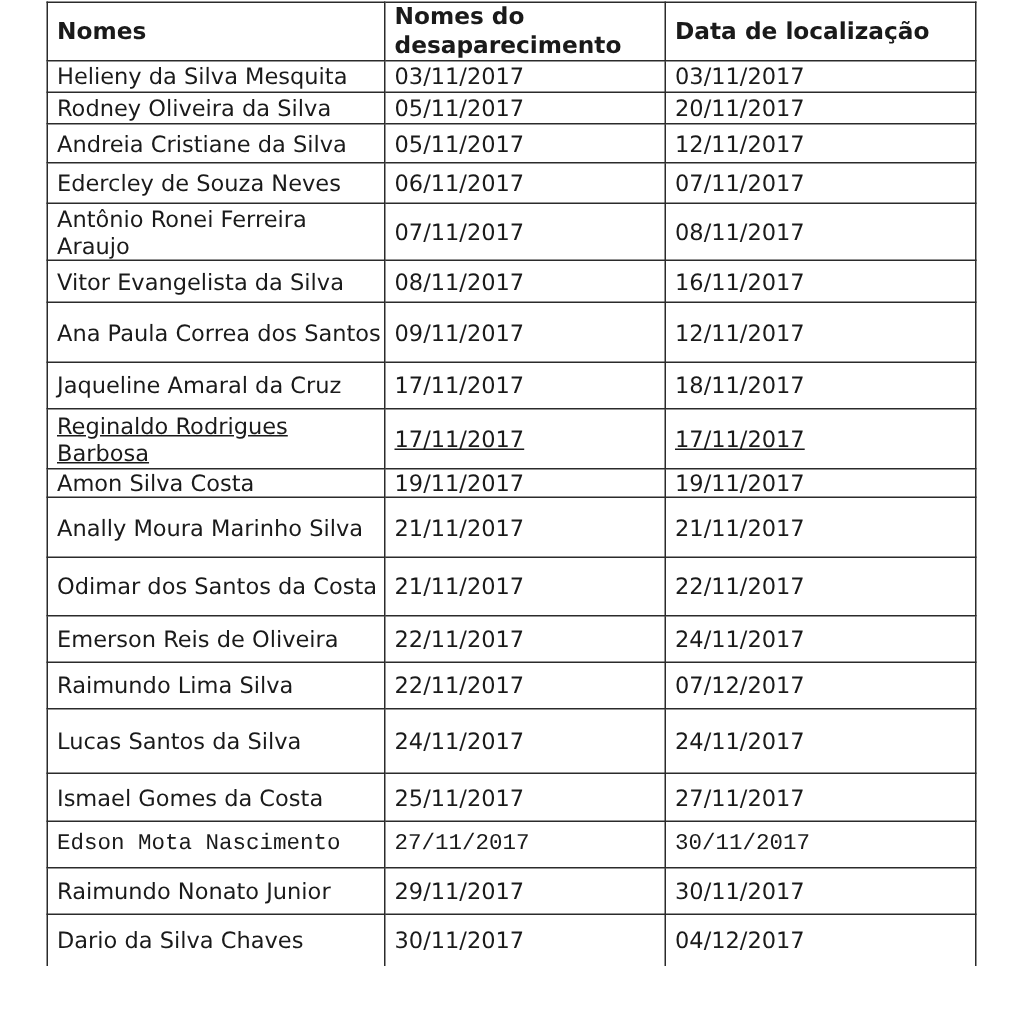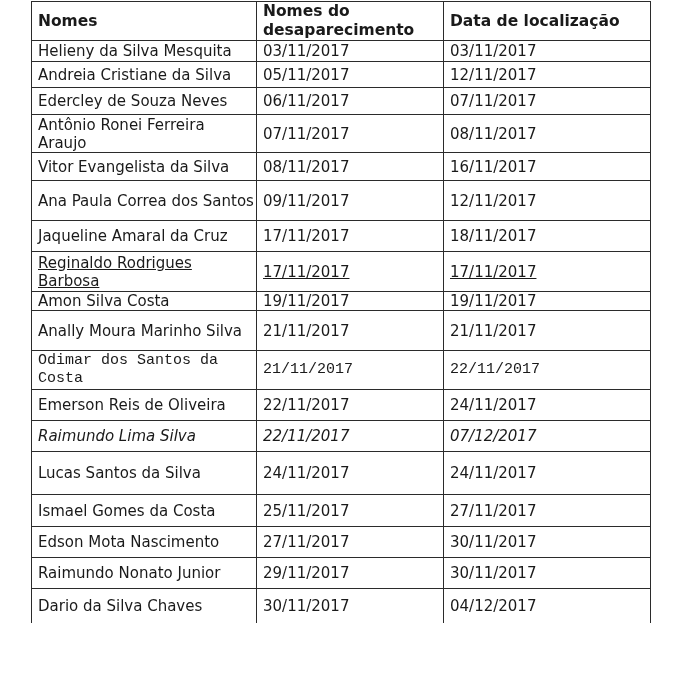--- a/index.html
+++ b/index.html
@@ -27,20 +27,25 @@
       <th>Nomes</th>
       <th style="line-height:19px;">Nomes do desaparecimento</th>
       <th>Data de localização</th>
     </tr>
   </thead>
   <tbody id="tbody">
       <tr style="height: 21px;">
         <td>Helieny da Silva Mesquita</td>
         <td>03/11/2017</td>
         <td>03/11/2017</td>
+      </tr>
+      <tr style="height: 21px;">
+        <td>Rodney Oliveira da Silva</td>
+        <td>05/11/2017</td>
+        <td>20/11/2017</td>
       </tr>
       <tr style="height: 26px;">
         <td>Andreia Cristiane da Silva</td>
         <td>05/11/2017</td>
         <td>12/11/2017</td>
       </tr>
       <tr style="height: 27px;">
         <td>Edercley de Souza Neves</td>
         <td>06/11/2017</td>
         <td>07/11/2017</td>
@@ -73,46 +78,46 @@
       <tr style="height: 16px;">
         <td>Amon Silva Costa</td>
         <td>19/11/2017</td>
         <td>19/11/2017</td>
       </tr>
       <tr style="height: 40px;">
         <td>Anally Moura Marinho Silva</td>
         <td>21/11/2017</td>
         <td>21/11/2017</td>
       </tr>
-      <tr style="height: 39px; font-family: Liberation Mono, monospace;">
+      <tr style="height: 39px;">
         <td>Odimar dos Santos da Costa</td>
         <td>21/11/2017</td>
         <td>22/11/2017</td>
       </tr>
       <tr style="height: 31px;">
         <td>Emerson Reis de Oliveira</td>
         <td>22/11/2017</td>
         <td>24/11/2017</td>
       </tr>
-      <tr style="height: 31px; font-style: italic;">
+      <tr style="height: 31px;">
         <td>Raimundo Lima Silva</td>
         <td>22/11/2017</td>
         <td>07/12/2017</td>
       </tr>
       <tr style="height: 43px;">
         <td>Lucas Santos da Silva</td>
         <td>24/11/2017</td>
         <td>24/11/2017</td>
       </tr>
       <tr style="height: 32px;">
         <td>Ismael Gomes da Costa</td>
         <td>25/11/2017</td>
         <td>27/11/2017</td>
       </tr>
-      <tr style="height: 31px;">
+      <tr style="height: 31px; font-family: Liberation Mono, monospace;">
         <td>Edson Mota Nascimento</td>
         <td>27/11/2017</td>
         <td>30/11/2017</td>
       </tr>
       <tr style="height: 31px; margin-left: 26px;">
         <td>Raimundo Nonato Junior</td>
         <td>29/11/2017</td>
         <td>30/11/2017</td>
       </tr>
       <tr class="last" style="height: 34px;">

